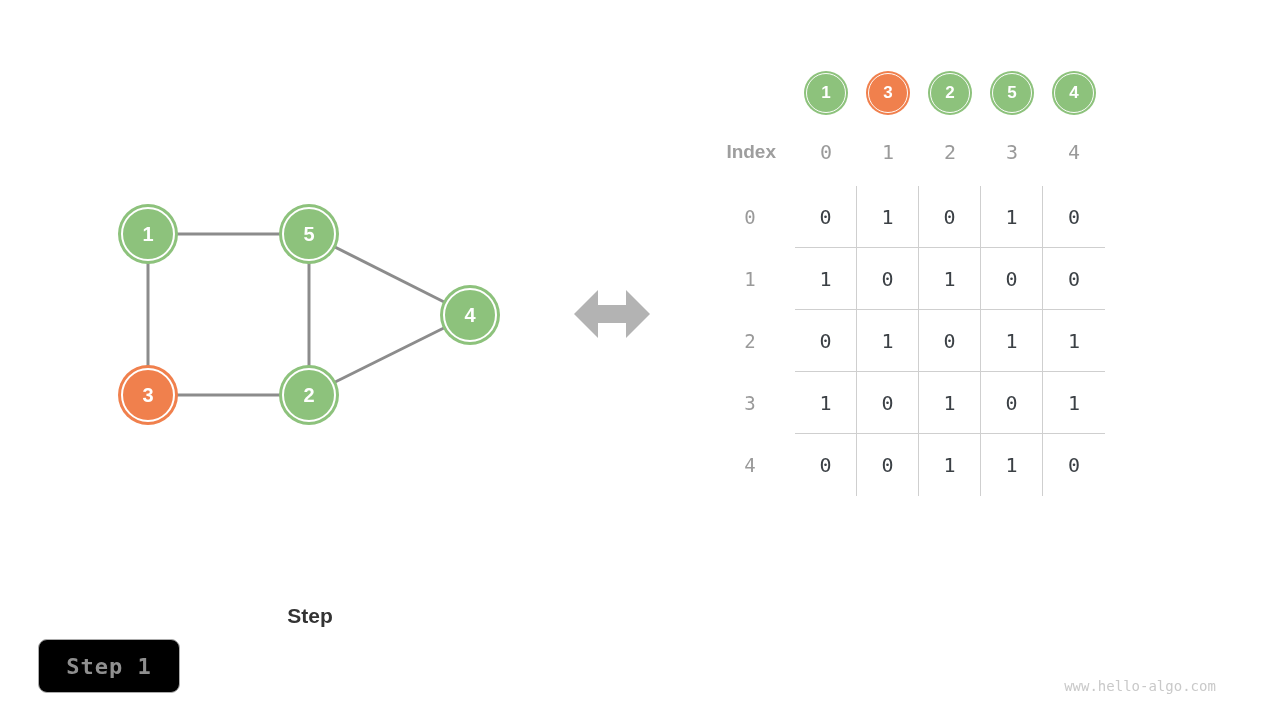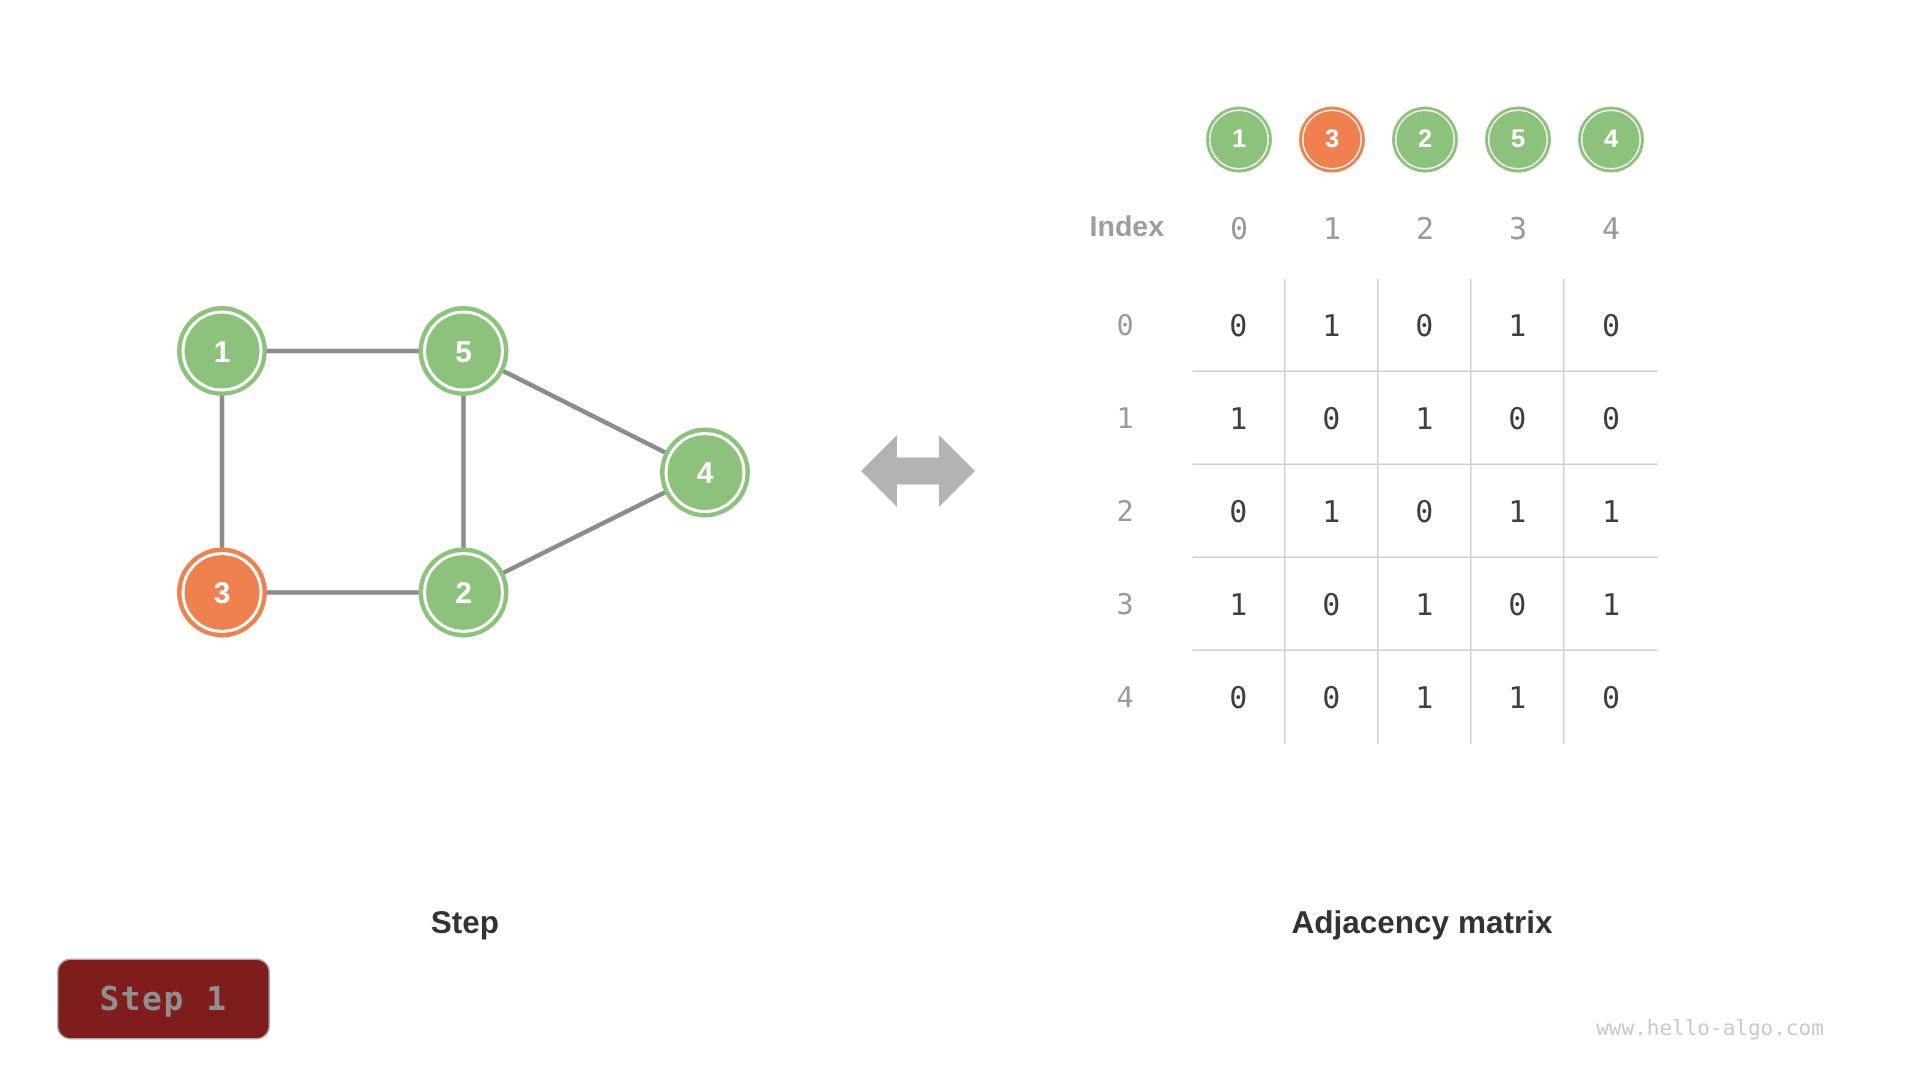--- a/index.html
+++ b/index.html
@@ -42,21 +42,21 @@
     text-align:center; font-family:"DejaVu Sans Mono", monospace; font-size:19px; color:#9a9a9a; }
 
   
   .graph-title { position:absolute; left:210px; top:604px; width:200px; text-align:center;
     font-size:21px; font-weight:bold; color:#333333; }
   .matrix-title { position:absolute; left:798px; top:604px; width:300px; text-align:center;
     font-size:21px; font-weight:bold; color:#333333; }
 
   
   .step-badge { position:absolute; left:38px; top:639px; width:142px; height:54px;
-    box-sizing:border-box; border:1.5px solid #ababab; border-radius:9px; background:#7f1d1d;
+    box-sizing:border-box; border:1.5px solid #ababab; border-radius:9px; background:#000000;
     display:flex; align-items:center; justify-content:center;
     font-family:"DejaVu Sans Mono", monospace; font-size:22px; font-weight:bold;
     color:#8f8f8f; letter-spacing:1px; }
   .watermark { position:absolute; left:1040px; top:678px; width:200px; text-align:center;
     font-family:"DejaVu Sans Mono", monospace; font-size:14px; color:#c9c9c9; }
 </style>
 </head>
 <body>
 
 <div class="canvas">
@@ -156,19 +156,18 @@
       <div class="mcell">0</div>
       <div class="mcell last-col">1</div>
       <div class="mcell last-row">0</div>
       <div class="mcell last-row">0</div>
       <div class="mcell last-row">1</div>
       <div class="mcell last-row">1</div>
       <div class="mcell last-col last-row">0</div>
     </div>
 
   <div class="graph-title">Step</div>
-  <div class="matrix-title">Adjacency matrix</div>
 
   <div class="step-badge">
     <span>Step 1</span>
   </div>
   <div class="watermark">www.hello-algo.com</div>
 </div>
 
 </body></html>

